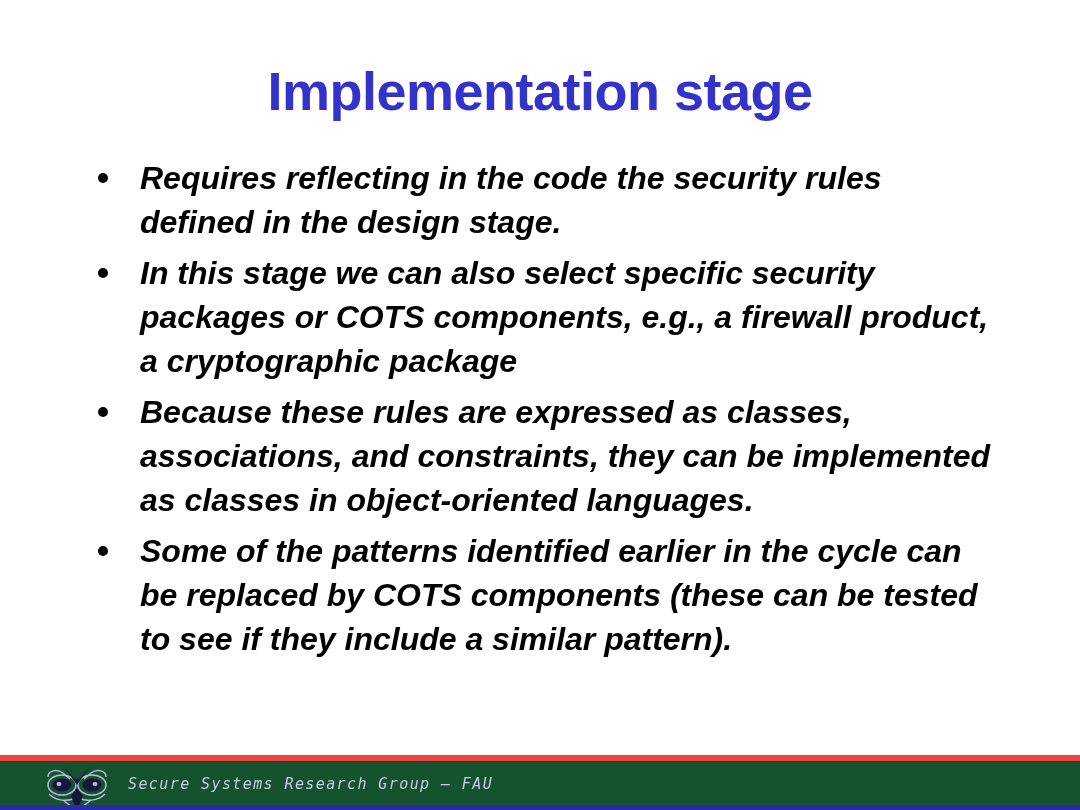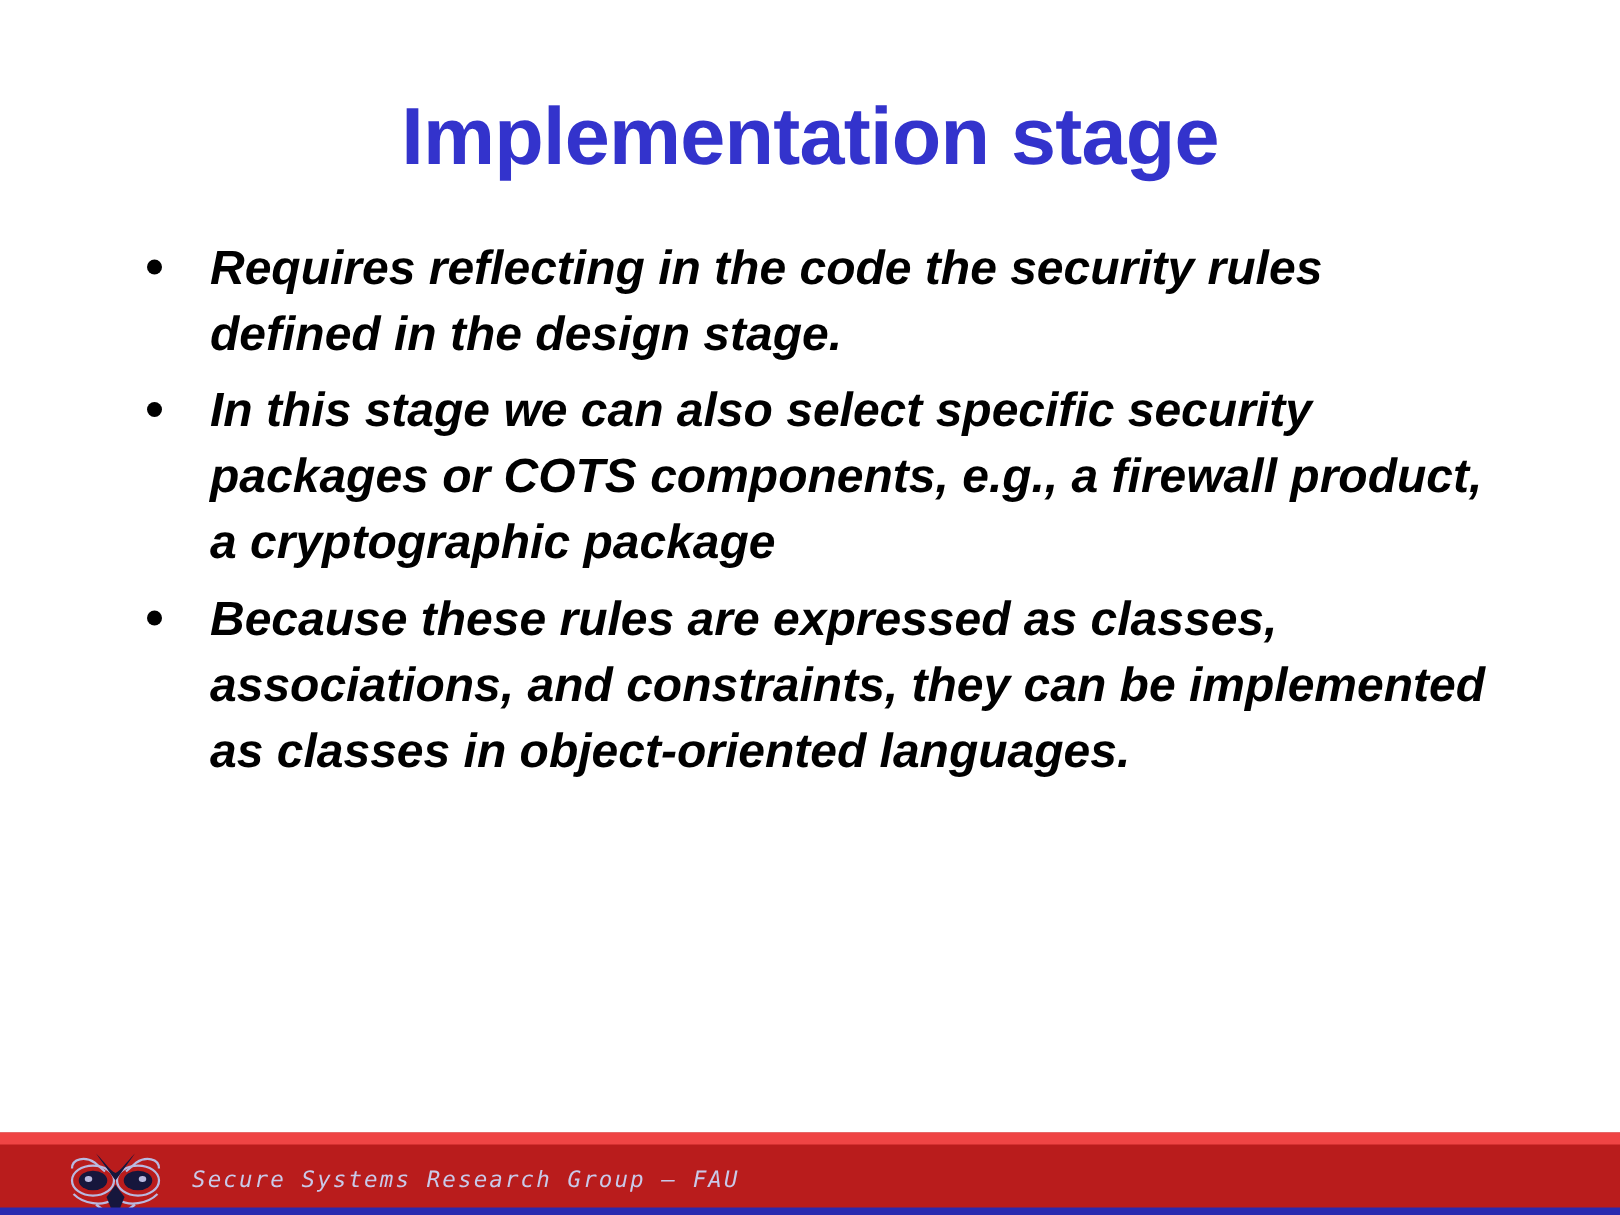--- a/index.html
+++ b/index.html
@@ -79,22 +79,22 @@
     display: block;
   }
 
   
   .footer-bar {
     position: absolute;
     left: 0;
     top: 755px;
     width: 1080px;
     height: 55px;
-    background: #b91c1c;
-    border-top: 8px solid #ef4444;
+    background: #14532d;
+    border-top: 6px solid #ef4444;
     box-sizing: border-box;
   }
   .footer-bar::after {
     content: "";
     position: absolute;
     left: 0;
     bottom: 0;
     width: 100%;
     height: 5px;
     background: #2a2ab0;
@@ -138,20 +138,24 @@
     <li class="bullet-item">
       <span class="bullet-marker"></span>
       <span class="bullet-text">In this stage we can also select specific security packages or COTS components, e.g., a firewall product, a cryptographic package</span>
     </li>
 
     <li class="bullet-item">
       <span class="bullet-marker"></span>
       <span class="bullet-text">Because these rules are expressed as classes, associations, and constraints, they can be implemented as classes in object-oriented languages.</span>
     </li>
 
+    <li class="bullet-item">
+      <span class="bullet-marker"></span>
+      <span class="bullet-text">Some of the patterns identified earlier in the cycle can be replaced by COTS components (these can be tested to see if they include a similar pattern).</span>
+    </li>
 
   </ul>
 
   <div class="footer-bar">
 
     <svg class="footer-logo" viewBox="0 0 132 94">
       <g fill="none" stroke="#b9b9e0" stroke-width="3">
         <path d="M8 24 C8 10, 26 8, 38 16 L52 28"></path>
         <path d="M124 24 C124 10, 106 8, 94 16 L80 28"></path>
         <ellipse cx="36" cy="40" rx="28" ry="20"></ellipse>

